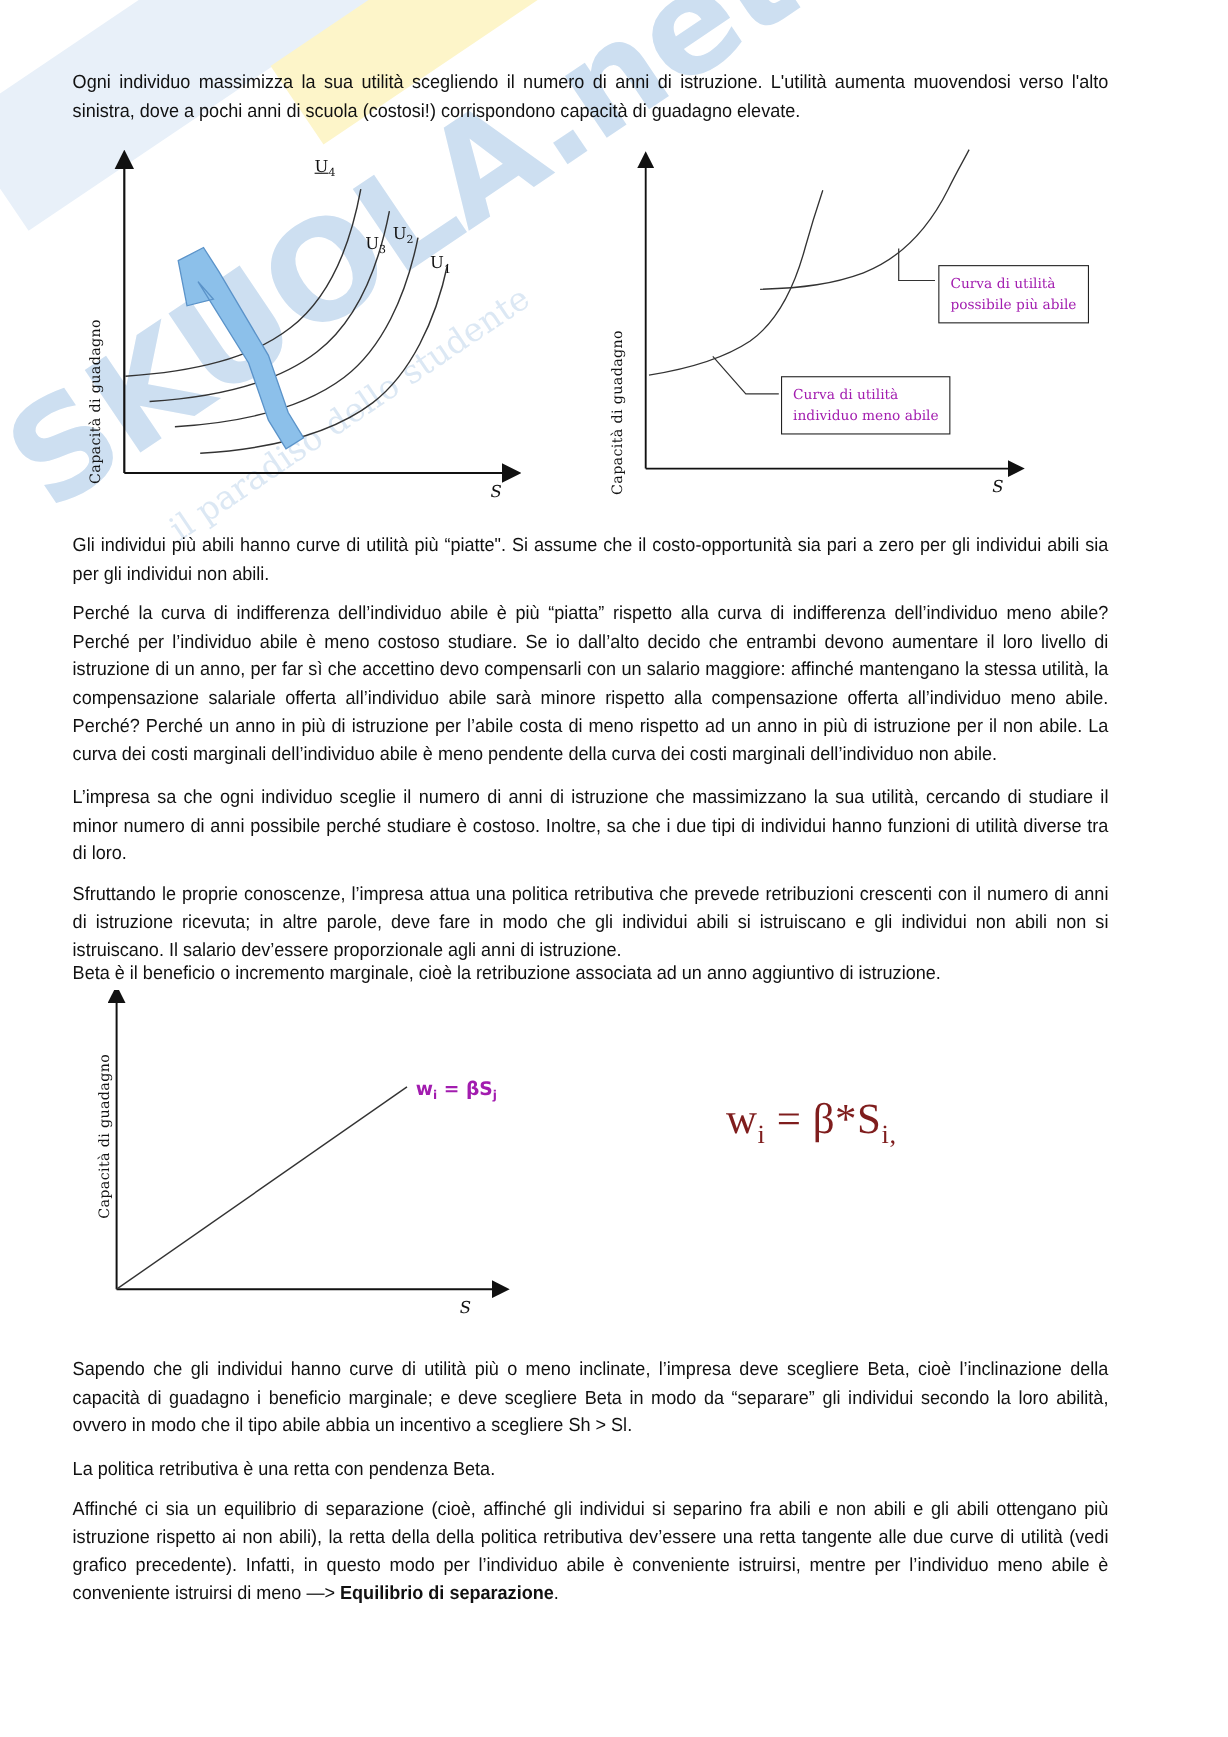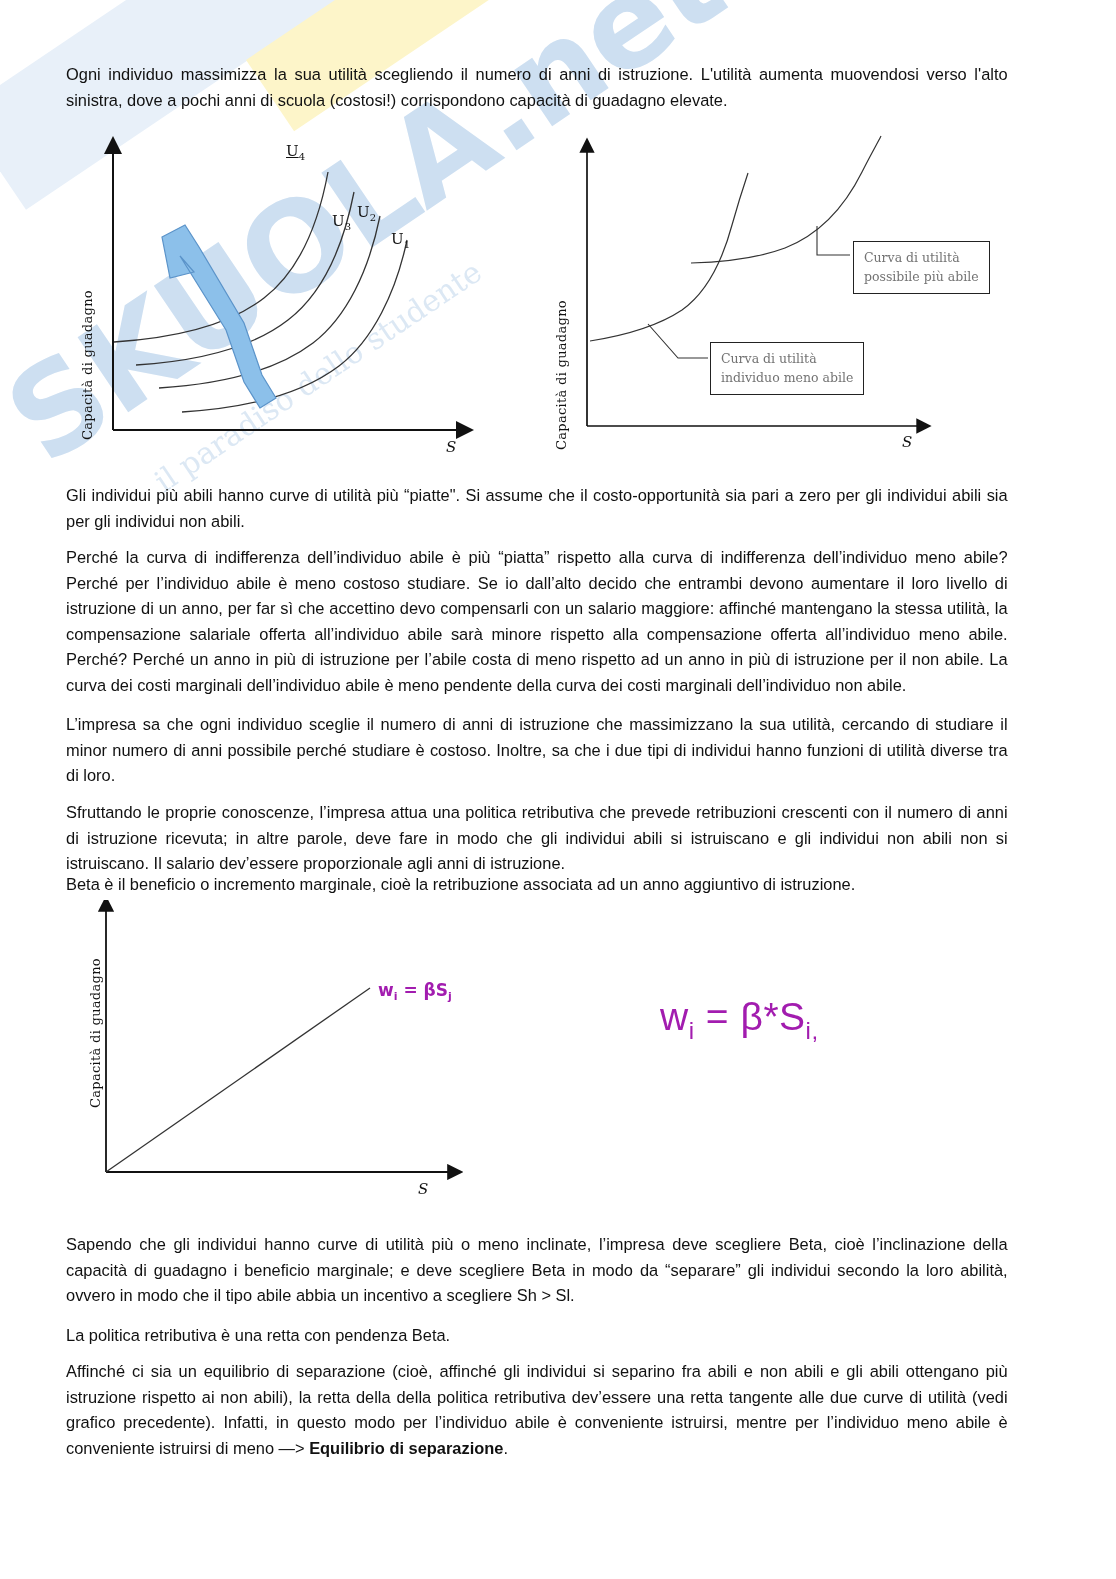--- a/index.html
+++ b/index.html
@@ -121,39 +121,39 @@
   }
   .curve-label sub { font-size: 10px; }
 
   .callout {
     position: absolute;
     border: 1px solid #222;
     background: #ffffff;
     font-family: "DejaVu Serif", serif;
     font-size: 12.5px;
     line-height: 19px;
-    color: #737373;
+    color: #a21caf;
     padding: 6px 10px 7px 10px;
     white-space: nowrap;
   }
 
   .eq-label {
     position: absolute;
     font-family: "DejaVu Sans", sans-serif;
     font-weight: bold;
     font-size: 17px;
     color: #a21caf;
   }
   .eq-label sub { font-size: 11px; font-weight: bold; }
 
   .eq-big {
     position: absolute;
-    font-family: Liberation Sans, sans-serif;
+    font-family: Liberation Serif, serif;
     font-size: 39px;
-    color: #a21caf;
+    color: #7f1d1d;
     letter-spacing: 0.5px;
   }
   .eq-big sub { font-size: 24px; }
 </style>
 </head>
 <body>
 
 <div id="page">
 
   <div class="wm-layer">

